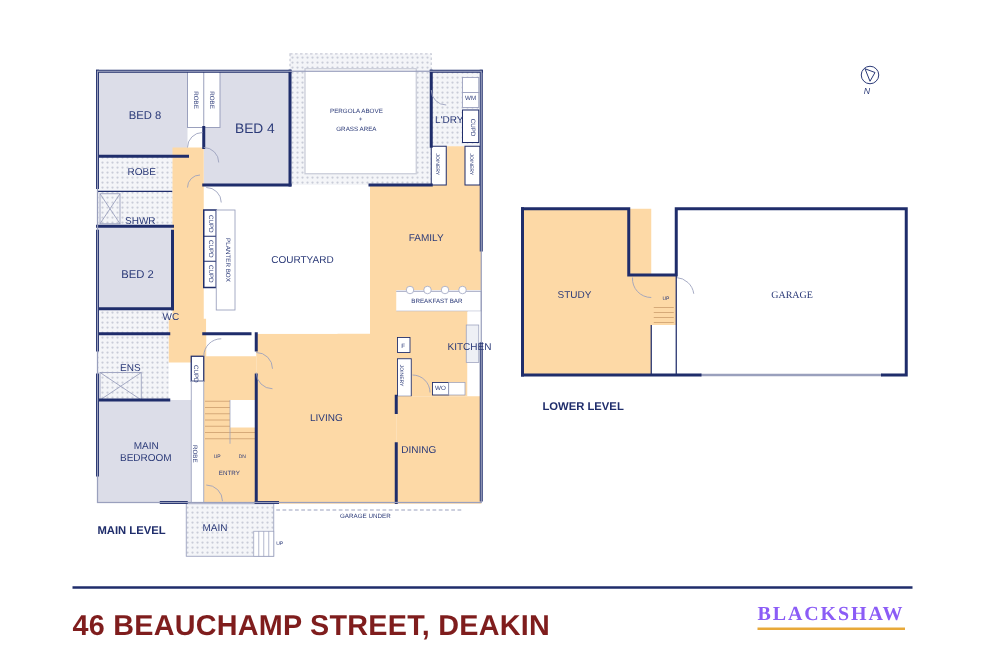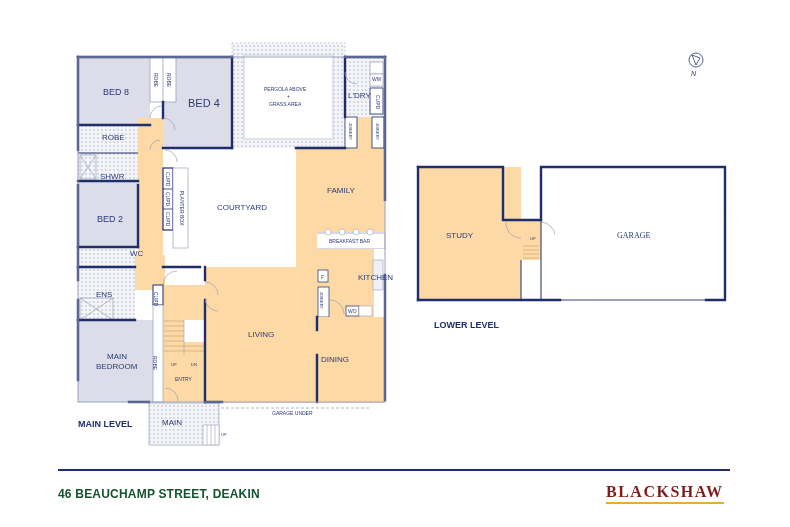--- a/index.html
+++ b/index.html
@@ -1,19 +1,19 @@
 <!DOCTYPE html>
 <html><head>
 <meta charset="utf-8">
 <style>
   html, body { margin:0; padding:0; background:#ffffff; }
   body { width:790px; height:527px; position:relative; overflow:hidden; font-family:"Liberation Sans", sans-serif; color:#1f2d6b; }
   .lbl { position:absolute; font-family:"Liberation Sans", sans-serif; color:#2b3a78; white-space:nowrap; }
-  .footer-title { position:absolute; left:58px; top:487px; font-size:12px; font-weight:bold; color:#14532d; letter-spacing:0.2px; }
-  .brand { position:absolute; left:606px; top:483px; font-family:"Liberation Serif", serif; font-weight:bold; font-size:16px; color:#7f1d1d; letter-spacing:1.5px; border-bottom:2px solid #e8a93a; padding-bottom:1px; }
+  .footer-title { position:absolute; left:58px; top:487px; font-size:23px; font-weight:bold; color:#7f1d1d; letter-spacing:0.2px; }
+  .brand { position:absolute; left:606px; top:483px; font-family:"Liberation Serif", serif; font-weight:bold; font-size:16px; color:#8b5cf6; letter-spacing:1.5px; border-bottom:2px solid #e8a93a; padding-bottom:1px; }
   .level-label { position:absolute; font-size:11px; font-weight:bold; color:#1f2d6b; }
 </style>
 </head>
 <body>
 
 <svg width="790" height="527" viewBox="0 0 790 527" style="position:absolute;left:0;top:0;">
   <defs>
     <pattern id="tile" width="4" height="4" patternUnits="userSpaceOnUse">
       <rect width="4" height="4" fill="#f4f5f8"></rect>
       <circle cx="2" cy="2" r="0.9" fill="#c9ccd8"></circle>

